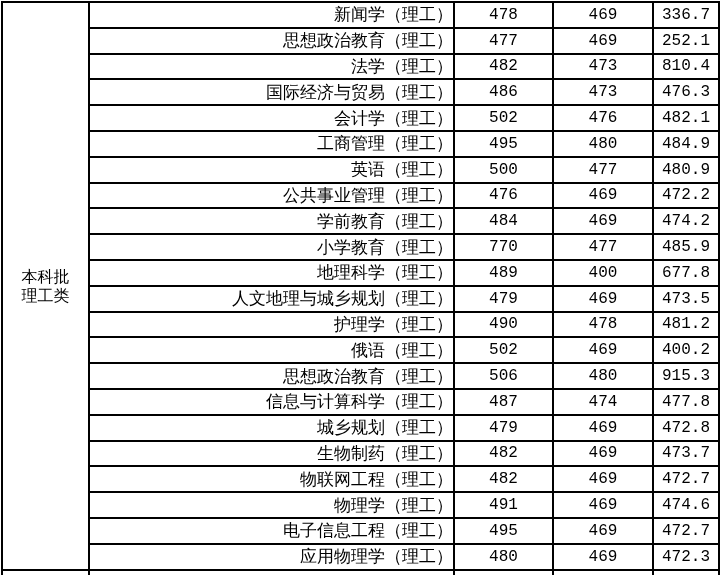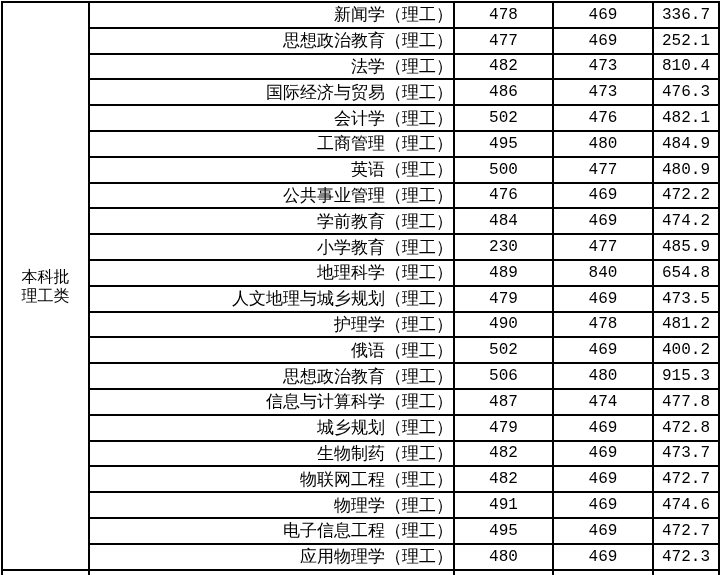--- a/index.html
+++ b/index.html
@@ -120,29 +120,29 @@
           <td class="score-cell">472.2</td>
         </tr>
         <tr class="data-row">
           <td class="major-cell">学前教育（理工）</td>
           <td class="score-cell">484</td>
           <td class="score-cell">469</td>
           <td class="score-cell">474.2</td>
         </tr>
         <tr class="data-row">
           <td class="major-cell">小学教育（理工）</td>
-          <td class="score-cell">230</td>
+          <td class="score-cell">770</td>
           <td class="score-cell">477</td>
           <td class="score-cell">485.9</td>
         </tr>
         <tr class="data-row">
           <td class="major-cell">地理科学（理工）</td>
           <td class="score-cell">489</td>
-          <td class="score-cell">840</td>
-          <td class="score-cell">654.8</td>
+          <td class="score-cell">400</td>
+          <td class="score-cell">677.8</td>
         </tr>
         <tr class="data-row">
           <td class="major-cell">人文地理与城乡规划（理工）</td>
           <td class="score-cell">479</td>
           <td class="score-cell">469</td>
           <td class="score-cell">473.5</td>
         </tr>
         <tr class="data-row">
           <td class="major-cell">护理学（理工）</td>
           <td class="score-cell">490</td>

